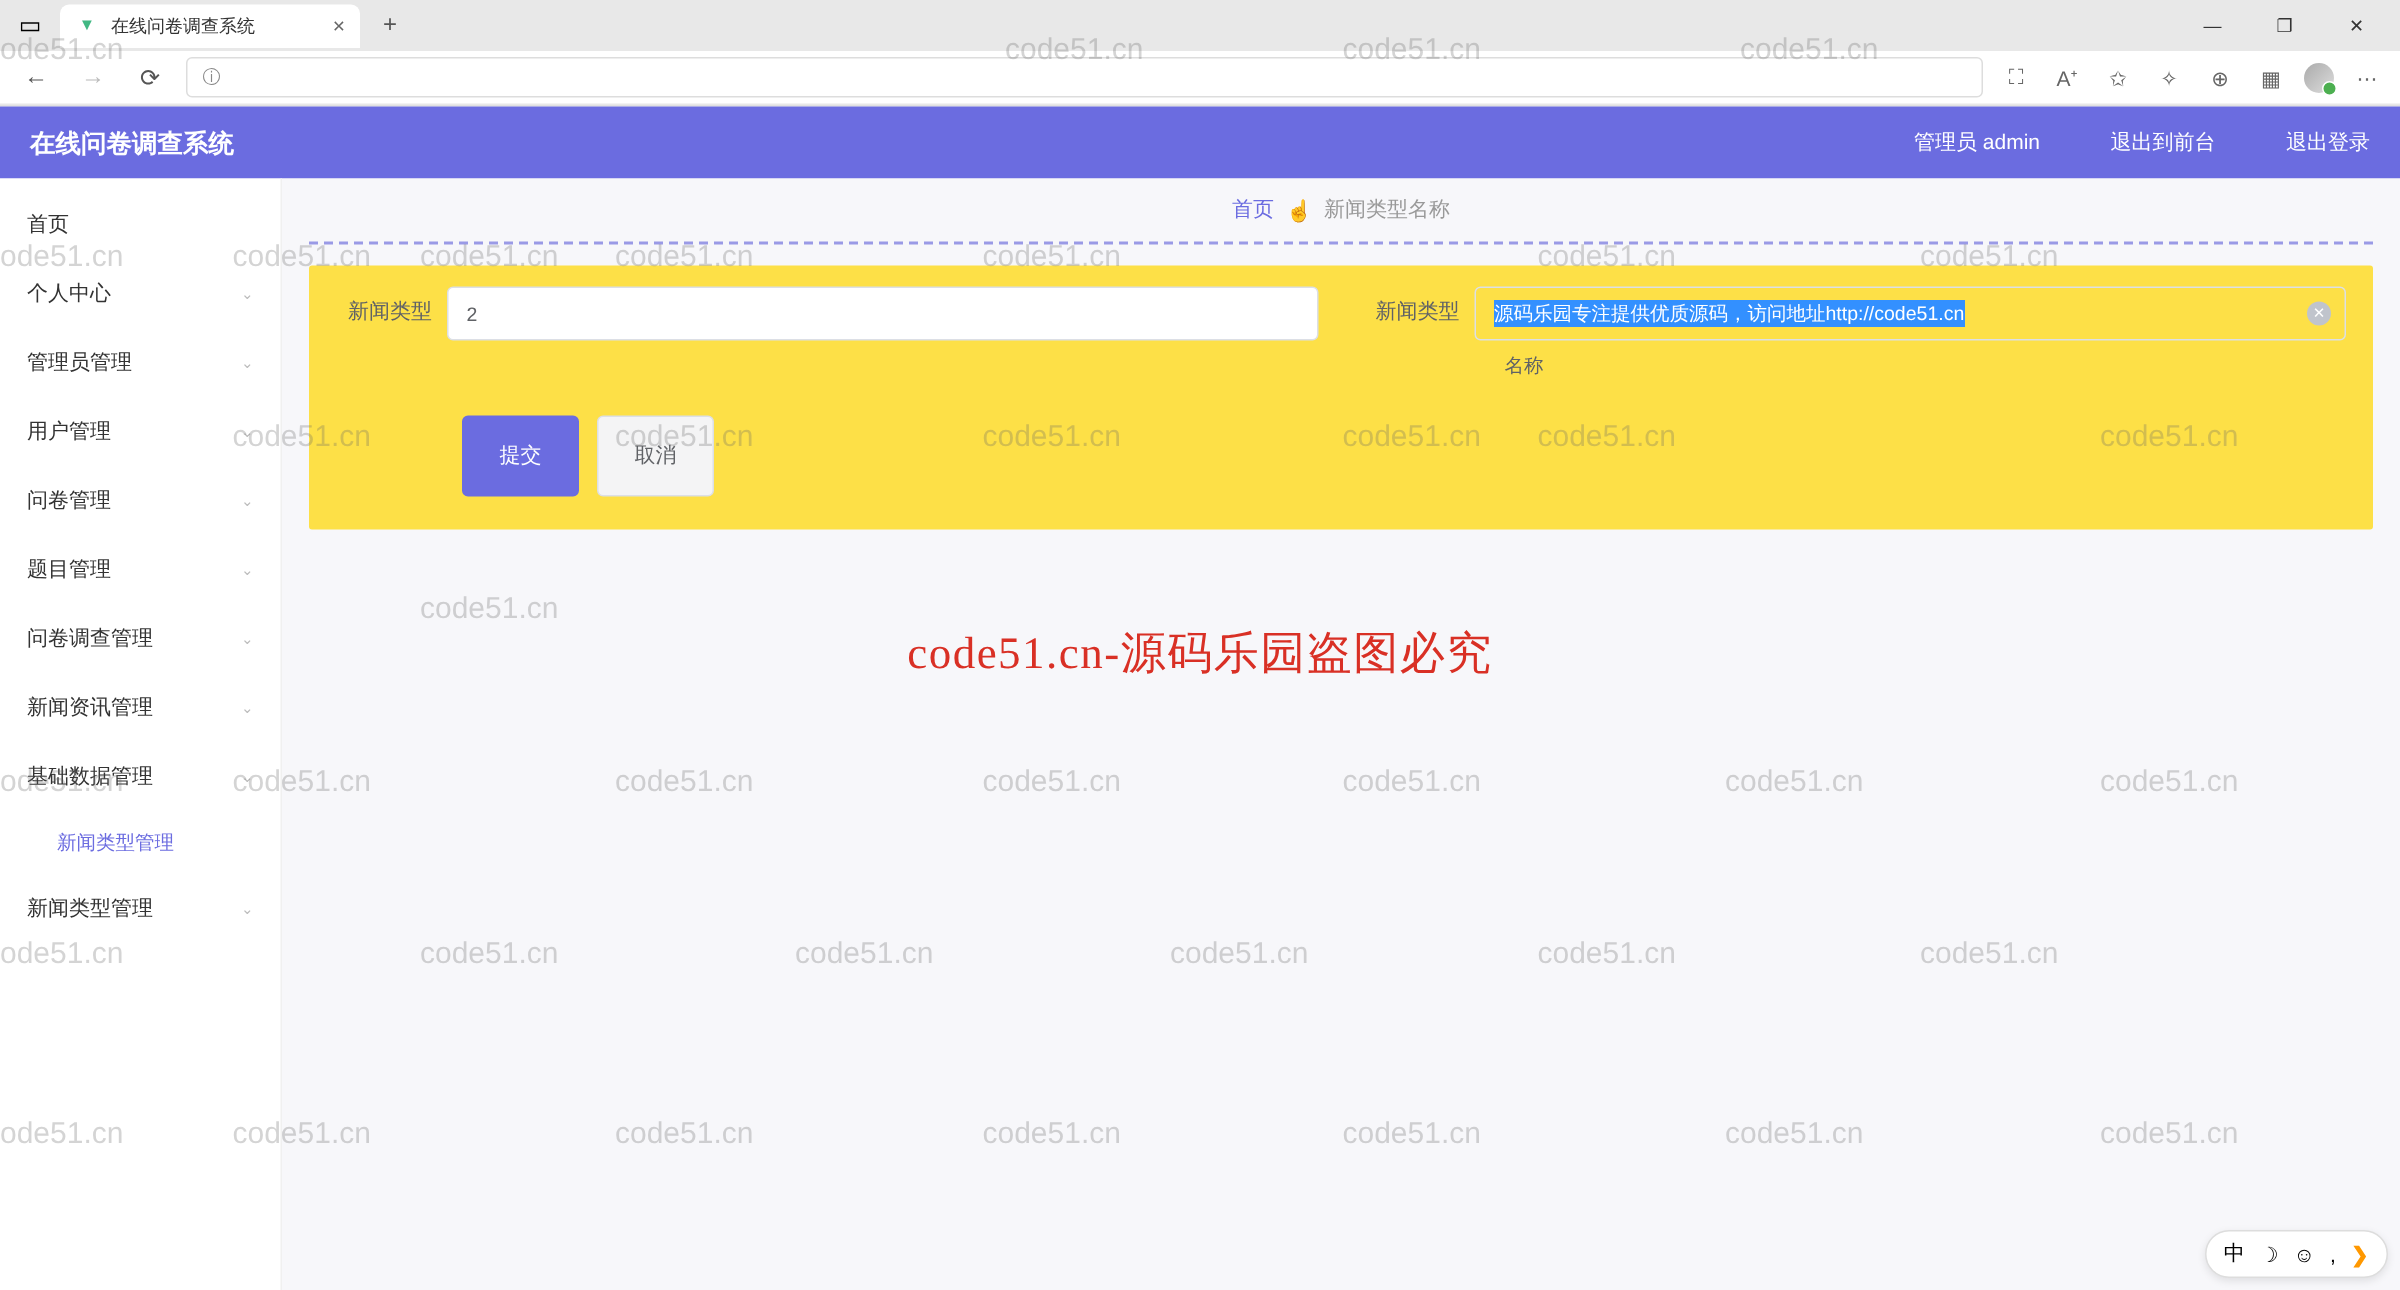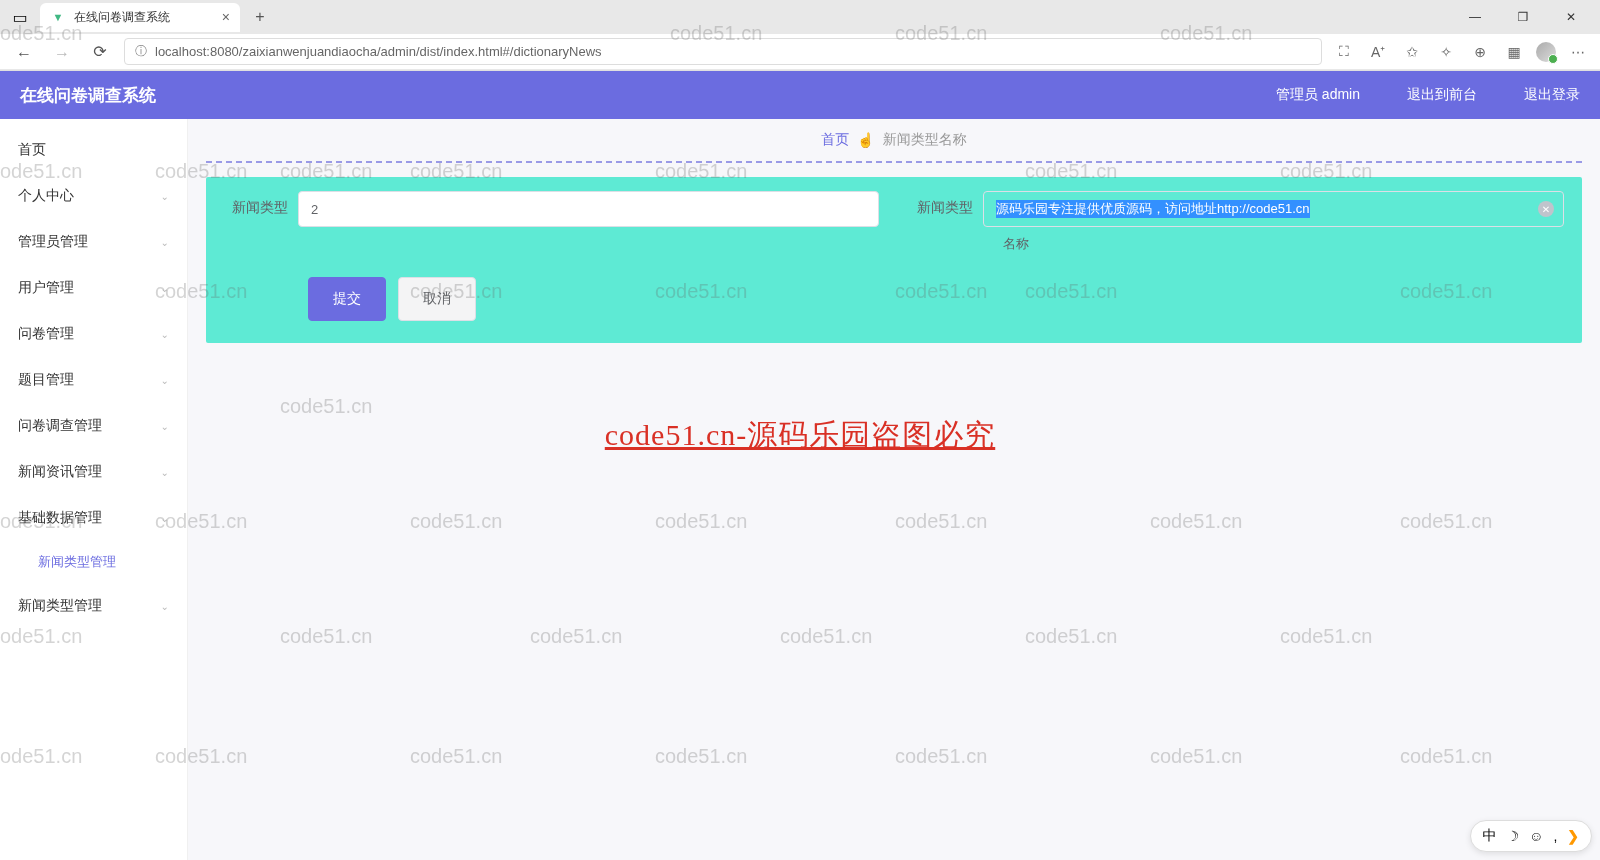--- a/index.html
+++ b/index.html
@@ -38,42 +38,42 @@
 .side-sub { padding: 12px 18px 12px 38px; font-size: 13px; color: #6b6ce0; cursor: pointer; }
 
 
 .main { flex: 1; background: #f7f7fa; padding: 0; overflow: auto; }
 .breadcrumb { display: flex; align-items: center; justify-content: center; gap: 8px; padding: 12px 0 8px; font-size: 14px; }
 .breadcrumb .home { color: #6b6ce0; cursor: pointer; }
 .breadcrumb .hand { font-size: 14px; }
 .breadcrumb .current { color: #999; }
 .dash-sep { border: none; border-top: 2px dashed #9a9ae6; margin: 4px 18px 14px; }
 
-.form-area { background: #5eead4; margin: 0 18px; padding: 14px 18px 22px; border-radius: 2px; }
+.form-area { background: #fde047; margin: 0 18px; padding: 14px 18px 22px; border-radius: 2px; }
 .form-row { display: flex; gap: 30px; }
 .form-col { flex: 1; }
 .field { display: flex; align-items: flex-start; gap: 10px; }
 .field-label { width: 64px; text-align: right; padding-top: 8px; font-size: 14px; color: #606266; flex-shrink: 0; }
 .field-body { flex: 1; }
 .field-input { width: 100%; height: 36px; border: 1px solid #dcdfe6; border-radius: 4px; padding: 0 12px; font-size: 13px; color: #606266; outline: none; }
 .field-input.has-clear { padding-right: 30px; }
 .input-wrap { position: relative; }
 .clear-btn { position: absolute; right: 10px; top: 50%; transform: translateY(-50%); width: 16px; height: 16px; border-radius: 50%; background: #c0c4cc; color: #fff; font-size: 10px; display: flex; align-items: center; justify-content: center; cursor: pointer; }
 .field-sublabel { font-size: 13px; color: #606266; padding: 8px 0 0 20px; }
 .sel-highlight { background: #3390ff; color: #fff; }
 
 .btn-row { margin-top: 24px; padding-left: 84px; display: flex; gap: 12px; }
-.btn { min-width: 78px; height: 44px; border-radius: 4px; border: 1px solid #dcdfe6; background: #fff; font-size: 14px; color: #606266; cursor: pointer; display: inline-flex; align-items: center; justify-content: center; }
+.btn { min-width: 78px; height: 54px; border-radius: 4px; border: 1px solid #dcdfe6; background: #fff; font-size: 14px; color: #606266; cursor: pointer; display: inline-flex; align-items: center; justify-content: center; }
 .btn.primary { background: #6b6ce0; border-color: #6b6ce0; color: #fff; }
 .btn.plain { background: #f4f4f5; }
 
 
 .watermark { position: absolute; font-size: 20px; color: rgba(100,100,100,0.28); pointer-events: none; font-family: Arial, sans-serif; }
 .wm-grid { position:absolute; inset:0; pointer-events:none; }
-.wm-center { position: absolute; left: 50%; top: 415px; transform: translateX(-50%); font-size: 30px; color: #d93025; font-family: SimSun, serif; pointer-events: none; letter-spacing: 1px; text-decoration: underline; }
+.wm-center { position: absolute; left: 50%; top: 415px; transform: translateX(-50%); font-size: 30px; color: #d93025; font-family: SimSun, serif; pointer-events: none; letter-spacing: 1px; }
 
 
 .ime-bar { position: absolute; right: 8px; bottom: 8px; background: #fff; border: 1px solid #ddd; border-radius: 20px; padding: 6px 12px; display: flex; align-items: center; gap: 10px; box-shadow: 0 2px 6px rgba(0,0,0,0.1); font-size: 14px; }
 .ime-bar .arrow { color: #ff9800; font-weight: bold; cursor: pointer; }
 </style>
 </head>
 <body>
 
 <div class="browser-chrome">
   <div class="tab-bar">
@@ -89,21 +89,20 @@
       <div class="win-btn">❐</div>
       <div class="win-btn">✕</div>
     </div>
   </div>
   <div class="addr-bar">
     <div class="nav-btn">←</div>
     <div class="nav-btn" style="color:#bbb">→</div>
     <div class="nav-btn">⟳</div>
     <div class="url-box">
       <span class="lock">ⓘ</span>
-      <span>localhost:8080/zaixianwenjuandiaocha/admin/dist/index.html#/dictionaryNews</span>
     </div>
     <div class="addr-icons">
       <span class="icon">⛶</span>
       <span class="icon">A⁺</span>
       <span class="icon">✩</span>
       <span class="icon">✧</span>
       <span class="icon">⊕</span>
       <span class="icon">▦</span>
       <span class="avatar-ico"></span>
       <span class="icon">⋯</span>

